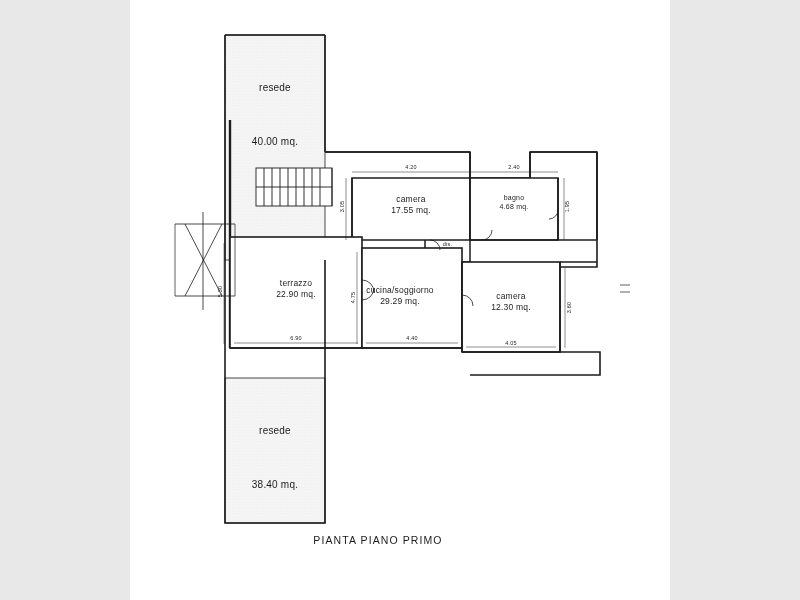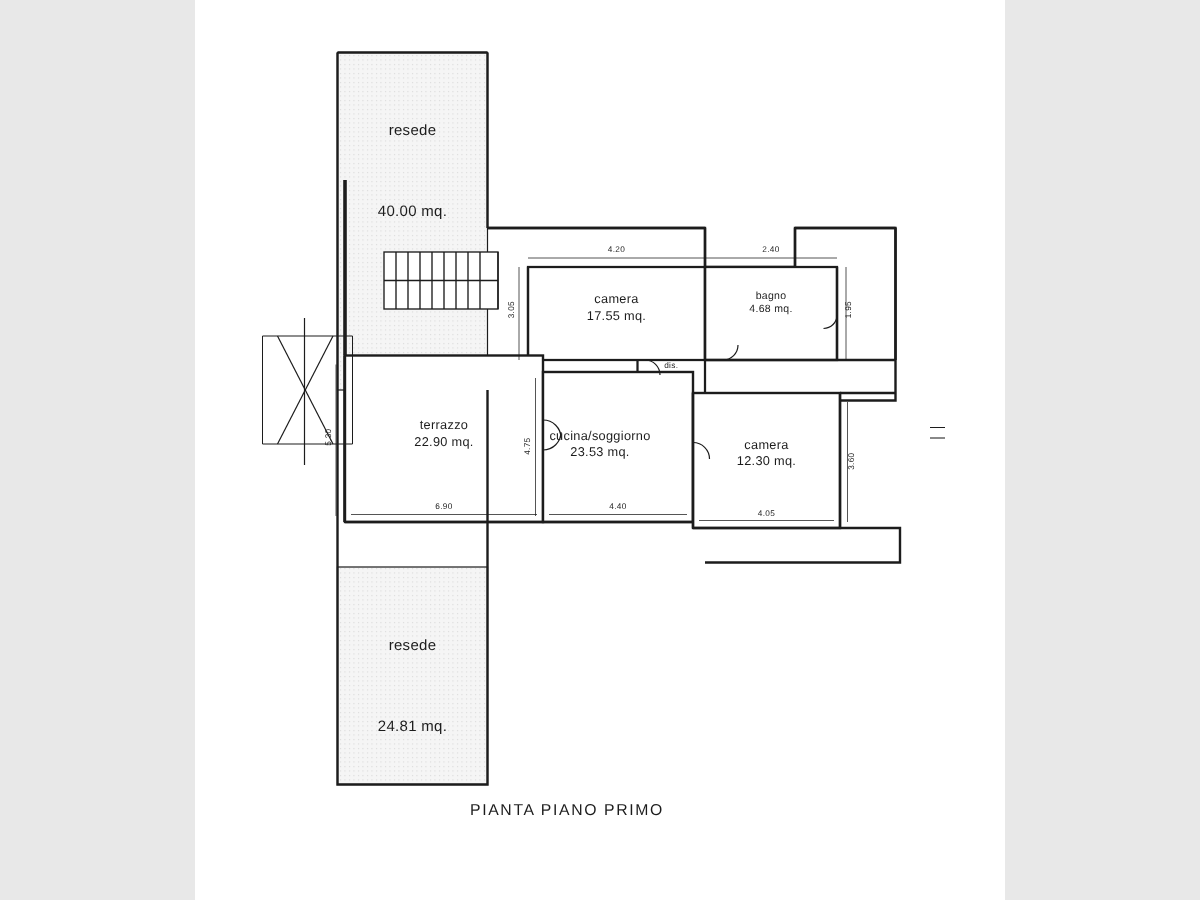--- a/index.html
+++ b/index.html
@@ -218,31 +218,31 @@
       <span class="l1">dis.</span>
     </div>
 
     <div class="lbl" style="left:100px; top:278px; width:132px;">
       <span class="l1 room-name">terrazzo</span>
       <span class="l2 room-area">22.90 mq.</span>
     </div>
 
     <div class="lbl" style="left:232px; top:285px; width:76px;">
       <span class="l1 room-name">cucina/soggiorno</span>
-      <span class="l2 room-area">23.53 mq.</span>
+      <span class="l2 room-area">29.29 mq.</span>
     </div>
 
     <div class="lbl" style="left:332px; top:291px; width:98px;">
       <span class="l1 room-name">camera</span>
       <span class="l2 room-area">12.30 mq.</span>
     </div>
 
     <div class="lbl resede" style="left:95px; top:425px; width:100px;">
       <span class="l1">resede</span>
-      <span class="l2">24.81 mq.</span>
+      <span class="l2">38.40 mq.</span>
     </div>
 
     <div class="lbl tiny" style="left:256px; top:164px; width:50px;"><span>4.20</span></div>
     <div class="lbl tiny" style="left:359px; top:164px; width:50px;"><span>2.40</span></div>
     <div class="lbl tiny" style="left:200px; top:203px; width:24px; transform:rotate(-90deg);"><span>3.05</span></div>
     <div class="lbl tiny" style="left:425px; top:203px; width:24px; transform:rotate(-90deg);"><span>1.95</span></div>
     <div class="lbl tiny" style="left:78px; top:288px; width:24px; transform:rotate(-90deg);"><span>5.30</span></div>
     <div class="lbl tiny" style="left:141px; top:335px; width:50px;"><span>6.90</span></div>
     <div class="lbl tiny" style="left:257px; top:335px; width:50px;"><span>4.40</span></div>
     <div class="lbl tiny" style="left:211px; top:294px; width:24px; transform:rotate(-90deg);"><span>4.75</span></div>

